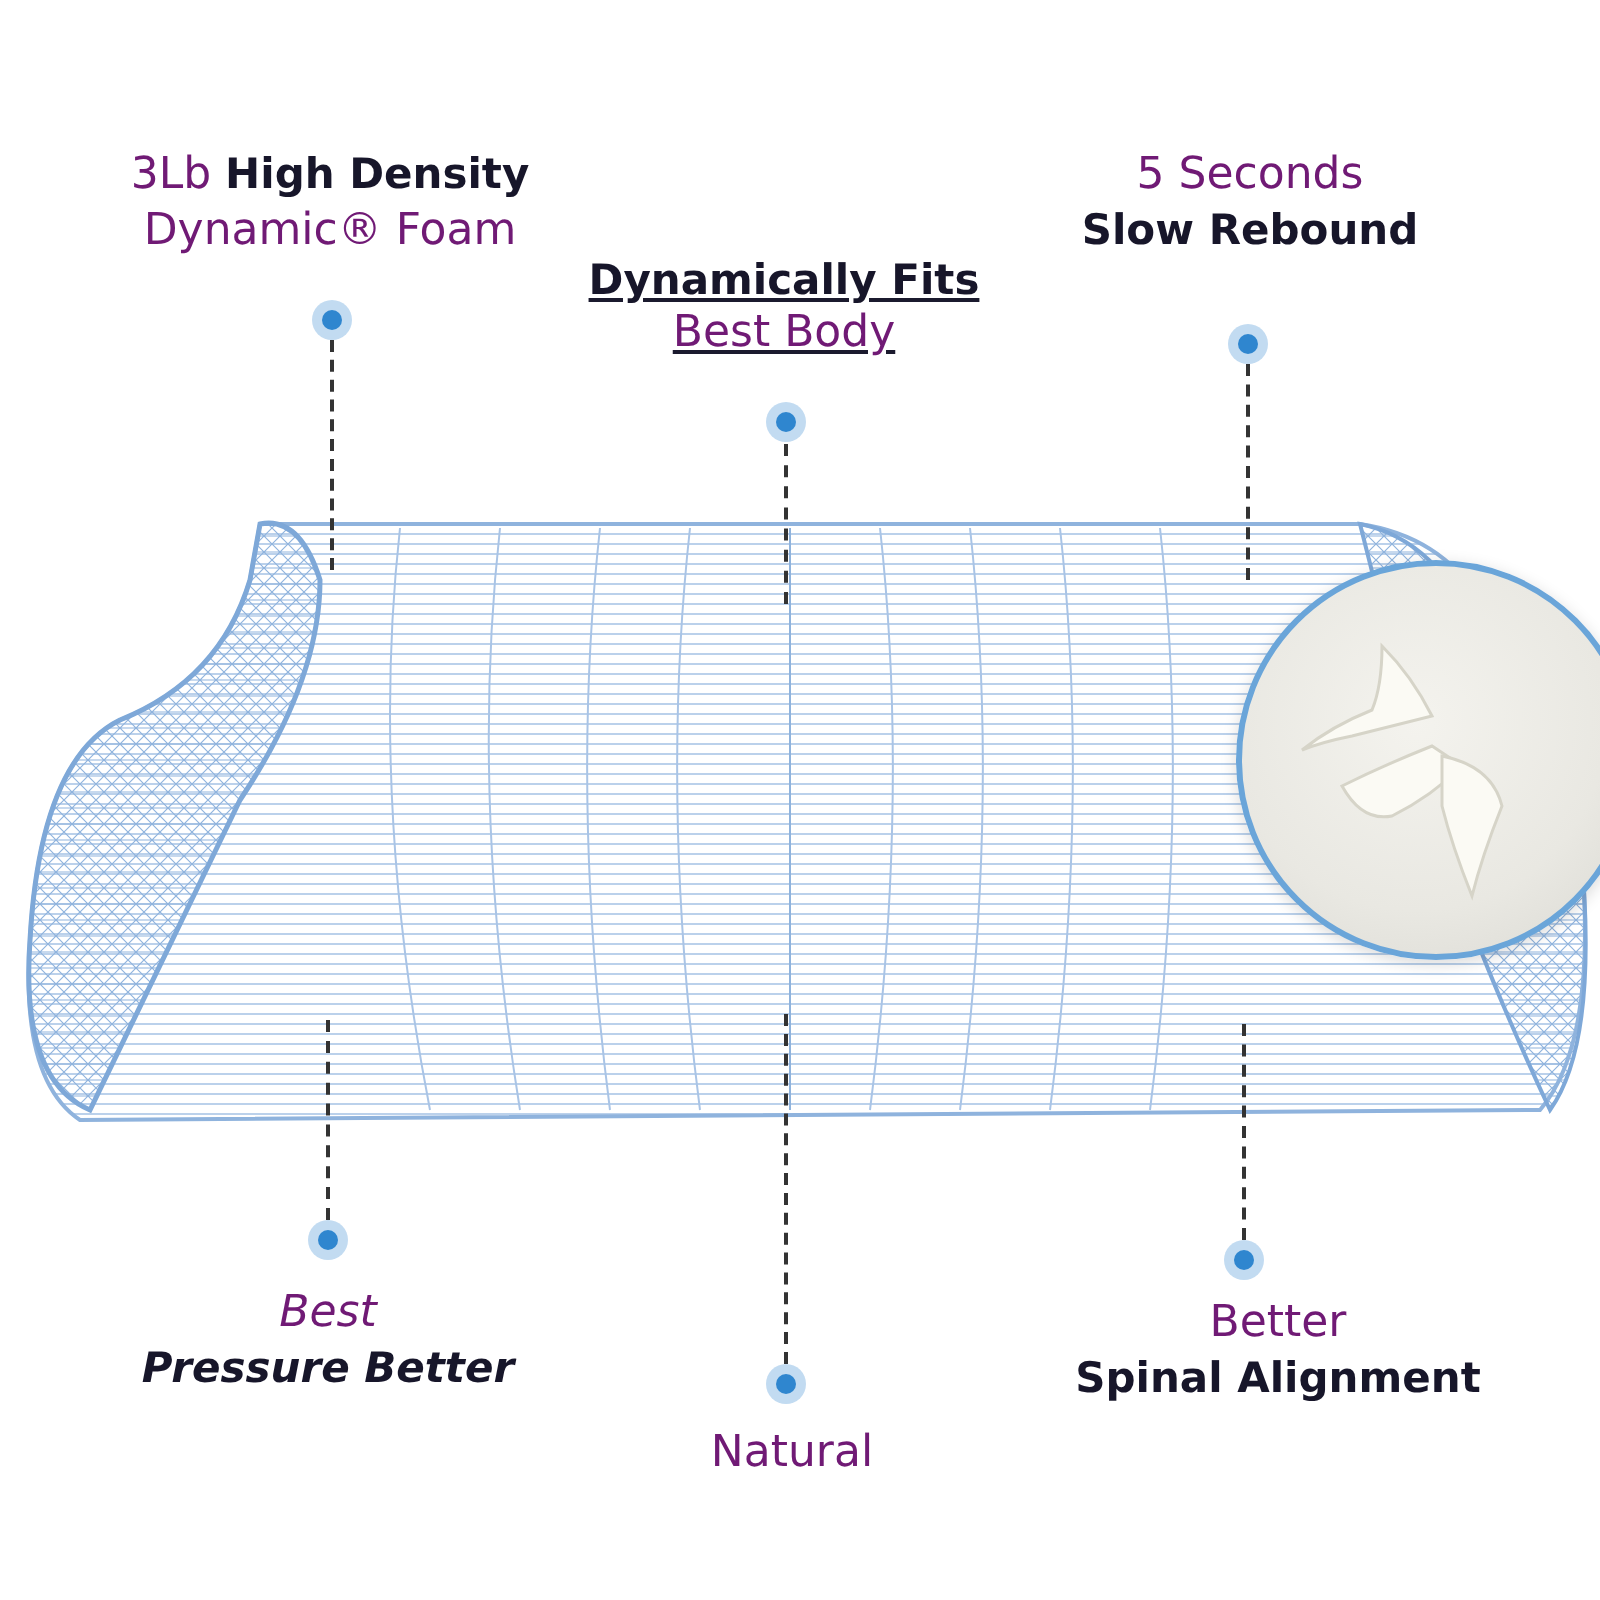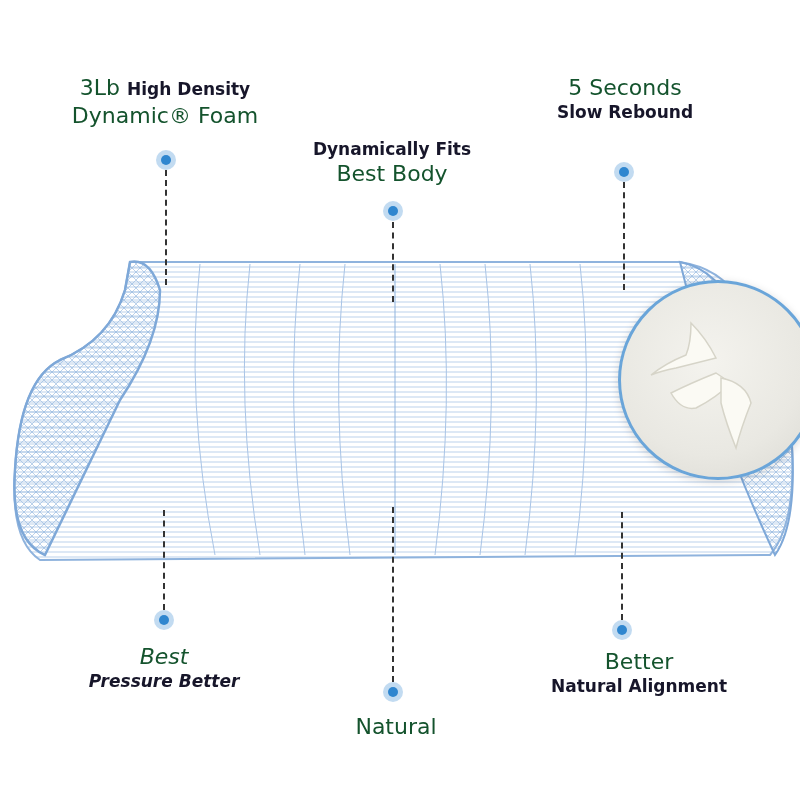--- a/index.html
+++ b/index.html
@@ -1,21 +1,21 @@
 <!DOCTYPE html>
 <html><head>
 <meta charset="utf-8">
 <style>
   html, body { margin:0; padding:0; background:#ffffff; }
   body { width:800px; height:800px; position:relative; overflow:hidden;
          font-family:"DejaVu Sans", sans-serif; color:#1b1a2e; }
   .label { position:absolute; text-align:center; white-space:nowrap; line-height:1.25; }
   .label .l1, .label .l2 { display:block; }
-  .light { font-weight:normal; font-size:22px; color:#14532d; }
-  .bold  { font-weight:bold; font-size:17px; color:#17162a; }
+  .light { font-weight:normal; font-size:22px; color:#701a75; }
+  .bold  { font-weight:bold; font-size:21px; color:#17162a; }
   .dot { position:absolute; width:20px; height:20px; border-radius:50%;
          background:rgba(120,175,225,0.45); margin-left:-10px; margin-top:-10px; }
   .dot::after { content:""; position:absolute; left:5px; top:5px; width:10px; height:10px;
                 border-radius:50%; background:#2f86cf; }
   .dash { position:absolute; width:0; border-left:2px dashed #333; margin-left:-1px; }
   svg.pillow { position:absolute; left:0; top:0; }
   .zoom-circle { position:absolute; left:618px; top:280px; width:200px; height:200px;
                  border-radius:50%; border:3px solid #6aa5d9; box-sizing:border-box;
                  background:radial-gradient(circle at 45% 40%, #f4f3ee 0%, #e9e8e2 60%, #d9d8d2 100%);
                  box-shadow:0 2px 8px rgba(0,0,0,0.15); overflow:hidden; }
@@ -78,35 +78,35 @@
 <div class="dot" style="left:393px;top:692px;"></div>
 
 <div class="dash" style="left:622px;top:512px;height:108px;"></div>
 <div class="dot" style="left:622px;top:630px;"></div>
 
 <div class="label" style="left:55px;top:74px;width:220px;">
   <span class="l1"><span class="light">3Lb </span><span class="bold">High Density</span></span>
   <span class="l2 light">Dynamic® Foam</span>
 </div>
 
-<div class="label" style="left:272px;top:139px;width:240px;">
+<div class="label" style="left:272px;top:127px;width:240px;text-decoration:underline;">
   <span class="l1 bold">Dynamically Fits</span>
   <span class="l2 light">Best Body</span>
 </div>
 
 <div class="label" style="left:510px;top:74px;width:230px;">
   <span class="l1 light">5 Seconds</span>
   <span class="l2 bold">Slow Rebound</span>
 </div>
 
 <div class="label" style="left:54px;top:643px;width:220px;font-style:italic;">
   <span class="l1 light">Best</span>
   <span class="l2 bold">Pressure Better</span>
 </div>
 
 <div class="label" style="left:286px;top:713px;width:220px;">
   <span class="l1 light">Natural</span>
 </div>
 
 <div class="label" style="left:514px;top:648px;width:250px;">
   <span class="l1 light">Better</span>
-  <span class="l2 bold">Natural Alignment</span>
+  <span class="l2 bold">Spinal Alignment</span>
 </div>
 
 </body></html>

